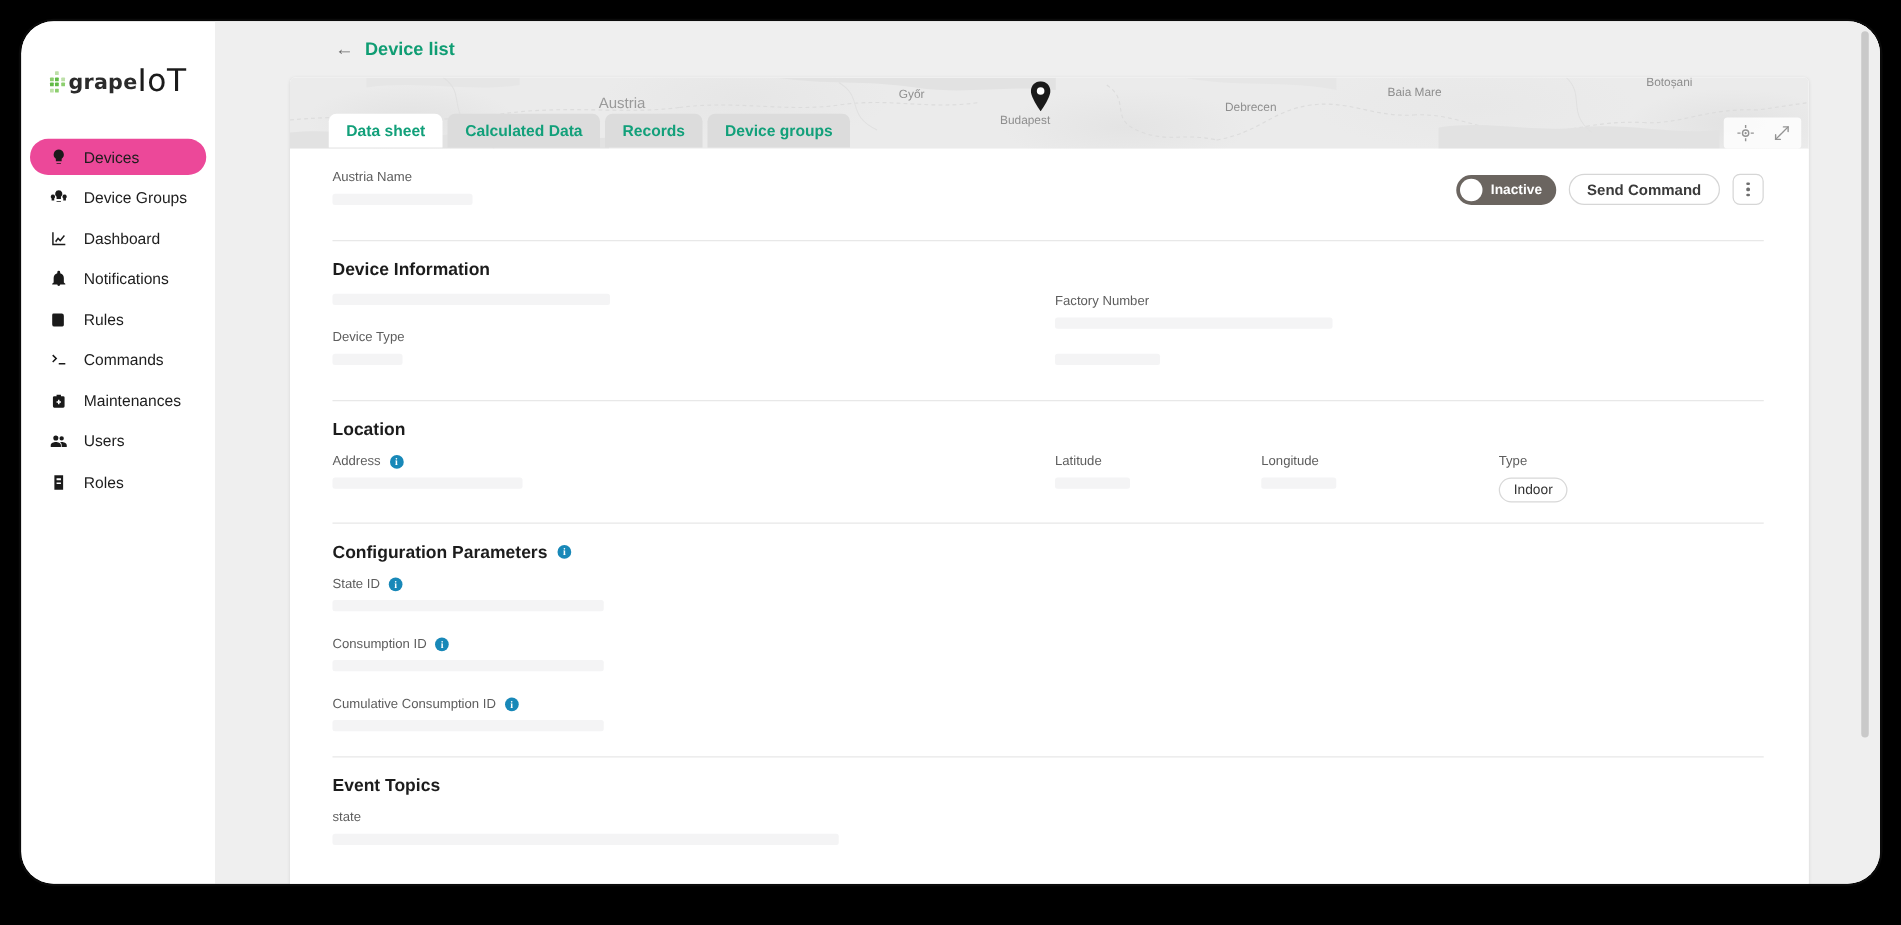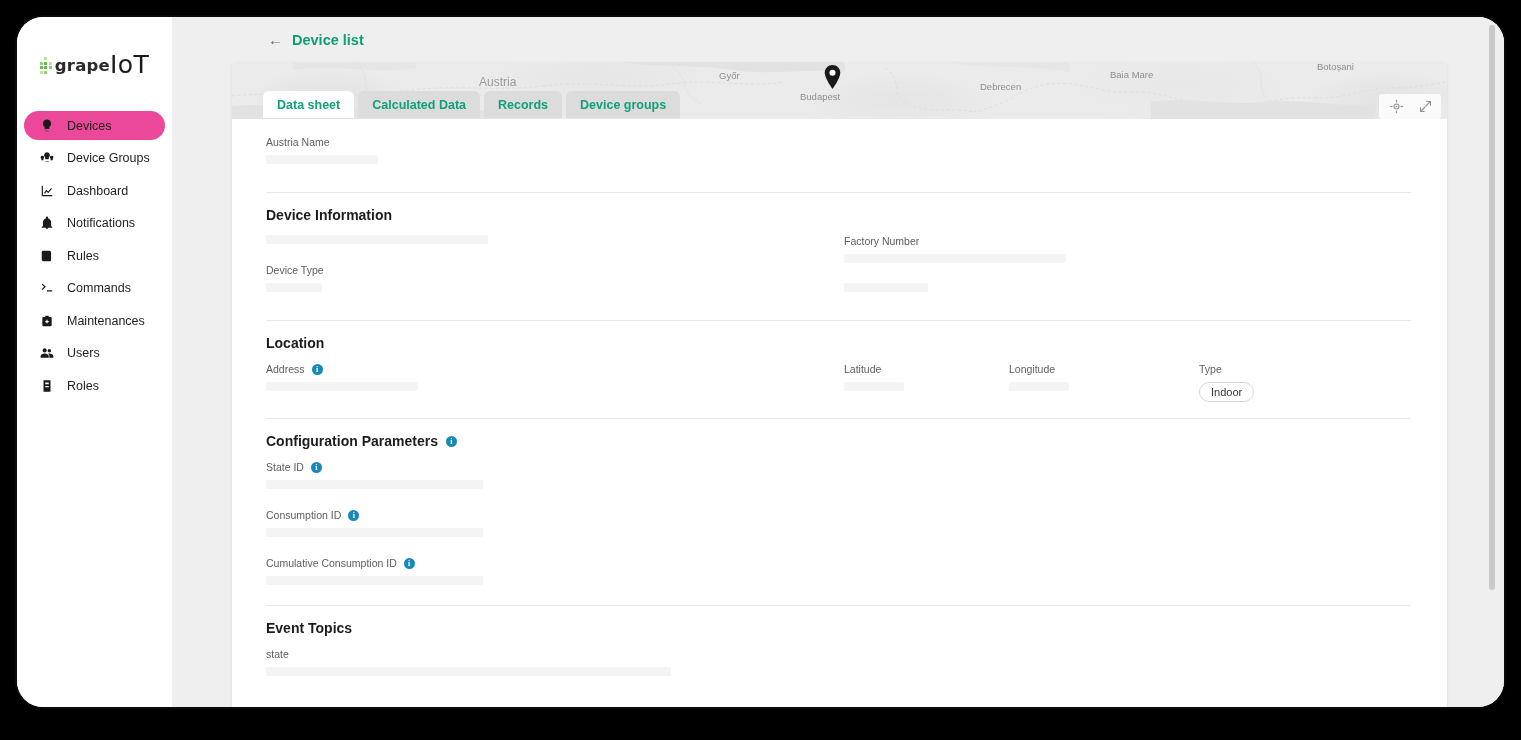--- a/index.html
+++ b/index.html
@@ -432,20 +432,36 @@
         </div>
       </div>
 
       <div id="card-body">
 
         <div class="row-head">
           <div>
             <div class="field-label">Austria Name</div>
             <div class="skeleton" style="width:112px;"></div>
           </div>
+          <div class="actions">
+            <div id="status-toggle">
+              <span class="knob"></span>
+              <span class="txt">Inactive</span>
+            </div>
+            <div id="send-command">
+              <span>Send Command</span>
+            </div>
+            <div id="more-menu">
+              <span class="dots">
+                  <i></i>
+                  <i></i>
+                  <i></i>
+                </span>
+            </div>
+          </div>
         </div>
 
         <div class="divider"></div>
 
         <div class="section-title">Device Information</div>
         <div class="grid2">
           <div class="col-left">
             <div class="field">
               <div class="skeleton" style="width:222px;"></div>
             </div>

